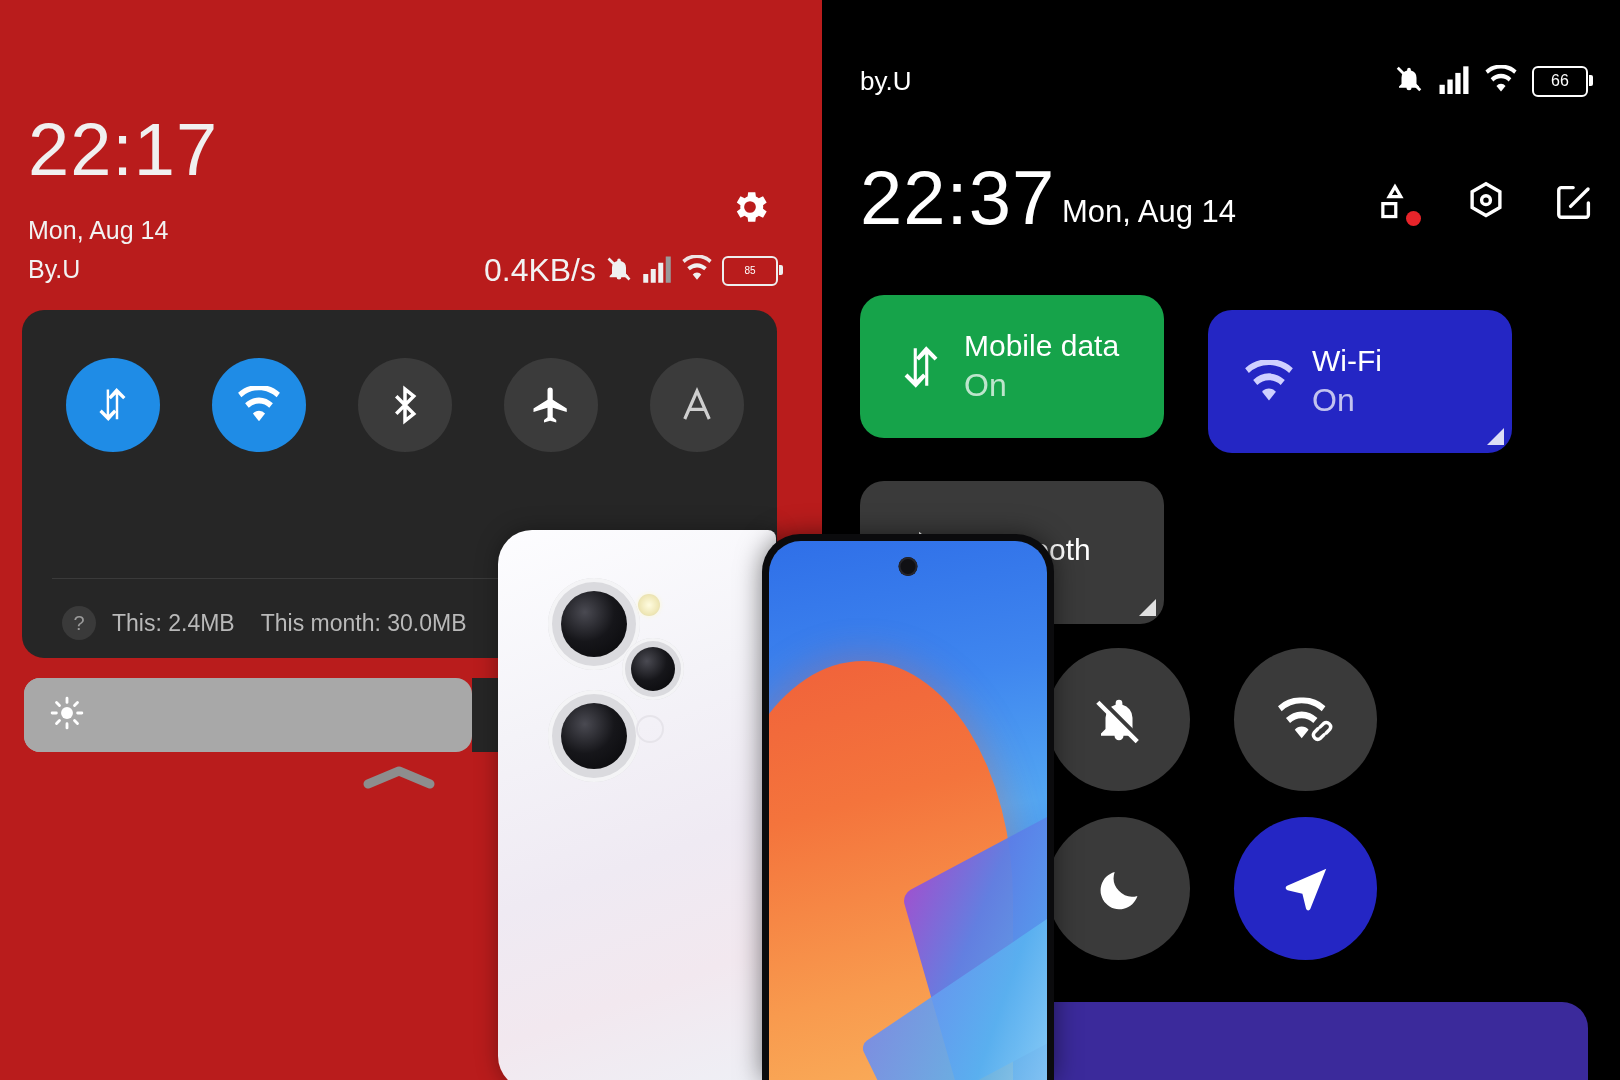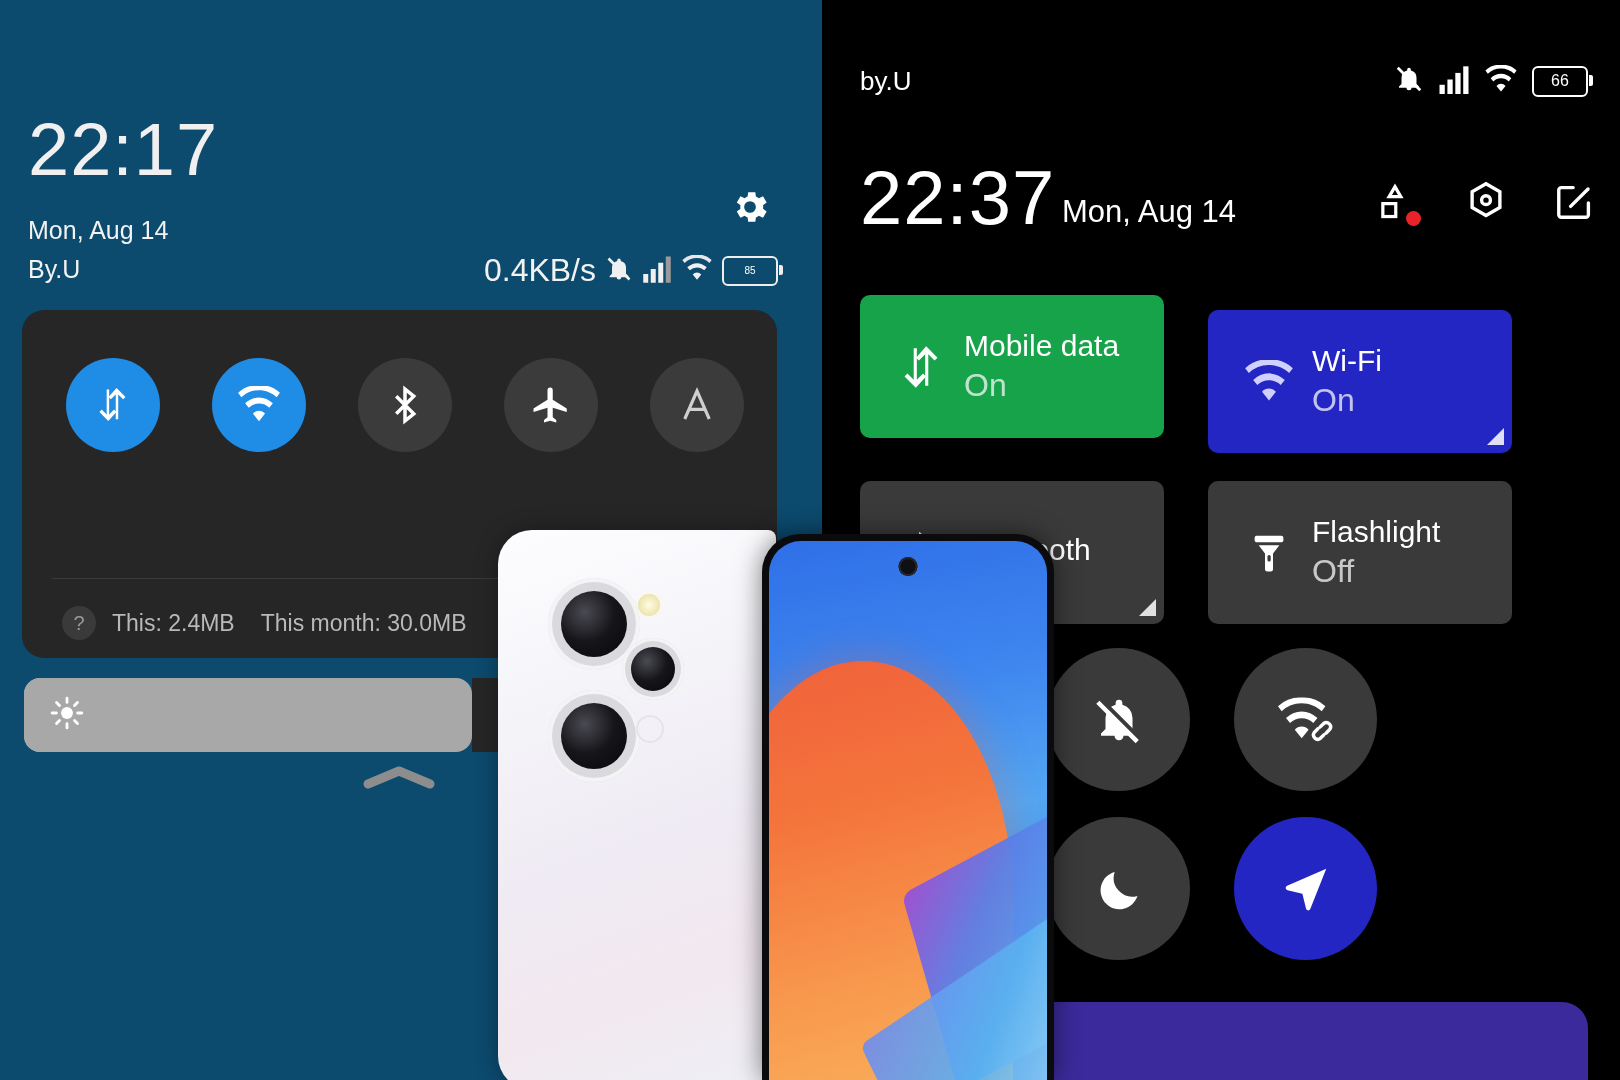--- a/index.html
+++ b/index.html
@@ -1,20 +1,20 @@
 <!DOCTYPE html>
 <html><head>
 <meta charset="utf-8">
 <style>
   html,body{margin:0;padding:0;background:#000;}
   body{width:1620px;height:1080px;overflow:hidden;font-family:"Liberation Sans",sans-serif;}
   .stage{position:relative;width:1620px;height:1080px;overflow:hidden;}
 
   
-  .left-panel{position:absolute;left:0;top:0;width:822px;height:1080px;background:#0c4a6e;overflow:hidden;}
+  .left-panel{position:absolute;left:0;top:0;width:822px;height:1080px;background:#b91c1c;overflow:hidden;}
   .l-clock{position:absolute;left:28px;top:113px;font-size:74px;color:#f0f0f0;font-weight:300;letter-spacing:1px;line-height:1;}
   .l-date{position:absolute;left:28px;top:216px;font-size:25px;color:#f2f2f2;}
   .l-carrier{position:absolute;left:28px;top:255px;font-size:25px;color:#f2f2f2;}
   .l-gear{position:absolute;left:728px;top:185px;width:44px;height:44px;}
   .l-status{position:absolute;right:44px;top:252px;display:flex;align-items:center;gap:9px;}
   .l-speed{font-size:32px;color:#f2f2f2;}
   .l-batt{width:52px;height:26px;border:2.5px solid #eee;border-radius:6px;display:flex;align-items:center;justify-content:center;position:relative;}
   .l-batt:after{content:"";position:absolute;right:-7px;top:7px;width:4px;height:10px;background:#eee;border-radius:0 2px 2px 0;}
   .l-batt span{font-size:10px;color:#fff;line-height:1;}
 
@@ -44,21 +44,21 @@
   .r-batt:after{content:"";position:absolute;right:-7px;top:7px;width:4px;height:11px;background:#fff;border-radius:0 2px 2px 0;}
   .r-batt span{font-size:16px;color:#fff;line-height:1;}
 
   .r-clockrow{position:absolute;left:0;right:0;top:172px;height:70px;}
   .r-clock{position:absolute;left:38px;top:-12px;font-size:76px;color:#fff;font-weight:300;line-height:1;letter-spacing:1px;}
   .r-date{position:absolute;left:240px;top:22px;font-size:31px;color:#fff;}
   .r-headicons{position:absolute;right:24px;top:8px;display:flex;align-items:center;gap:44px;}
 
   .r-tiles{position:absolute;left:38px;top:295px;width:730px;}
   .r-row{display:flex;gap:44px;margin-bottom:28px;}
-  .r-tile{position:relative;width:304px;height:143px;border-radius:10px;overflow:hidden;display:flex;align-items:center;padding-left:34px;box-sizing:border-box;}
+  .r-tile{position:relative;width:304px;height:143px;border-radius:24px;overflow:hidden;display:flex;align-items:center;padding-left:34px;box-sizing:border-box;}
   .r-tile.green{background:#16a34a;}
   .r-tile.blue{background:#2426c4;margin-top:15px;}
   .r-tile.grey{background:#3a3a3a;}
   .r-tile-ic{width:54px;display:flex;align-items:center;justify-content:center;flex:0 0 54px;}
   .r-tile-txt{margin-left:16px;}
   .r-tile-title{font-size:30px;color:#fff;line-height:1.15;}
   .r-tile-sub{font-size:32px;color:rgba(255,255,255,.72);margin-top:4px;}
   .r-corner{position:absolute;right:8px;bottom:8px;width:0;height:0;border-left:17px solid transparent;border-bottom:17px solid rgba(255,255,255,.85);}
 
   .r-circles{position:absolute;left:38px;top:648px;width:730px;}
@@ -317,33 +317,20 @@
               <path d="M7 7l10 10-5 4V3l5 4L7 17"></path>
             </svg>
           </span>
           <span class="r-tile-txt">
             <div class="r-tile-title">Bluetooth</div>
             <div class="r-tile-sub"></div>
           </span>
           <span class="r-corner"></span>
         </div>
 
-        <div class="r-tile grey">
-          <span class="r-tile-ic">
-            <svg viewBox="0 0 24 24" width="46" height="46" fill="#fff">
-              <rect x="4.5" y="3" width="15" height="3.4" rx="1"></rect>
-              <path d="M6.6 8h10.8l-3.3 4.2v8.3a1.2 1.2 0 0 1-1.2 1.2h-1.8a1.2 1.2 0 0 1-1.2-1.2v-8.3z"></path>
-              <rect x="11.2" y="13" width="1.7" height="3.4" rx=".8" fill="#3a3a3a"></rect>
-            </svg>
-          </span>
-          <span class="r-tile-txt">
-            <div class="r-tile-title">Flashlight</div>
-            <div class="r-tile-sub">Off</div>
-          </span>
-        </div>
 
       </div>
     </div>
 
     <div class="r-circles">
 
       <div class="r-crow">
         <div class="r-circ">
           <svg viewBox="0 0 24 24" width="56" height="56" fill="none" stroke="#fff" stroke-width="1.9" stroke-linecap="round">
             <path d="M4 5h16v9"></path>

